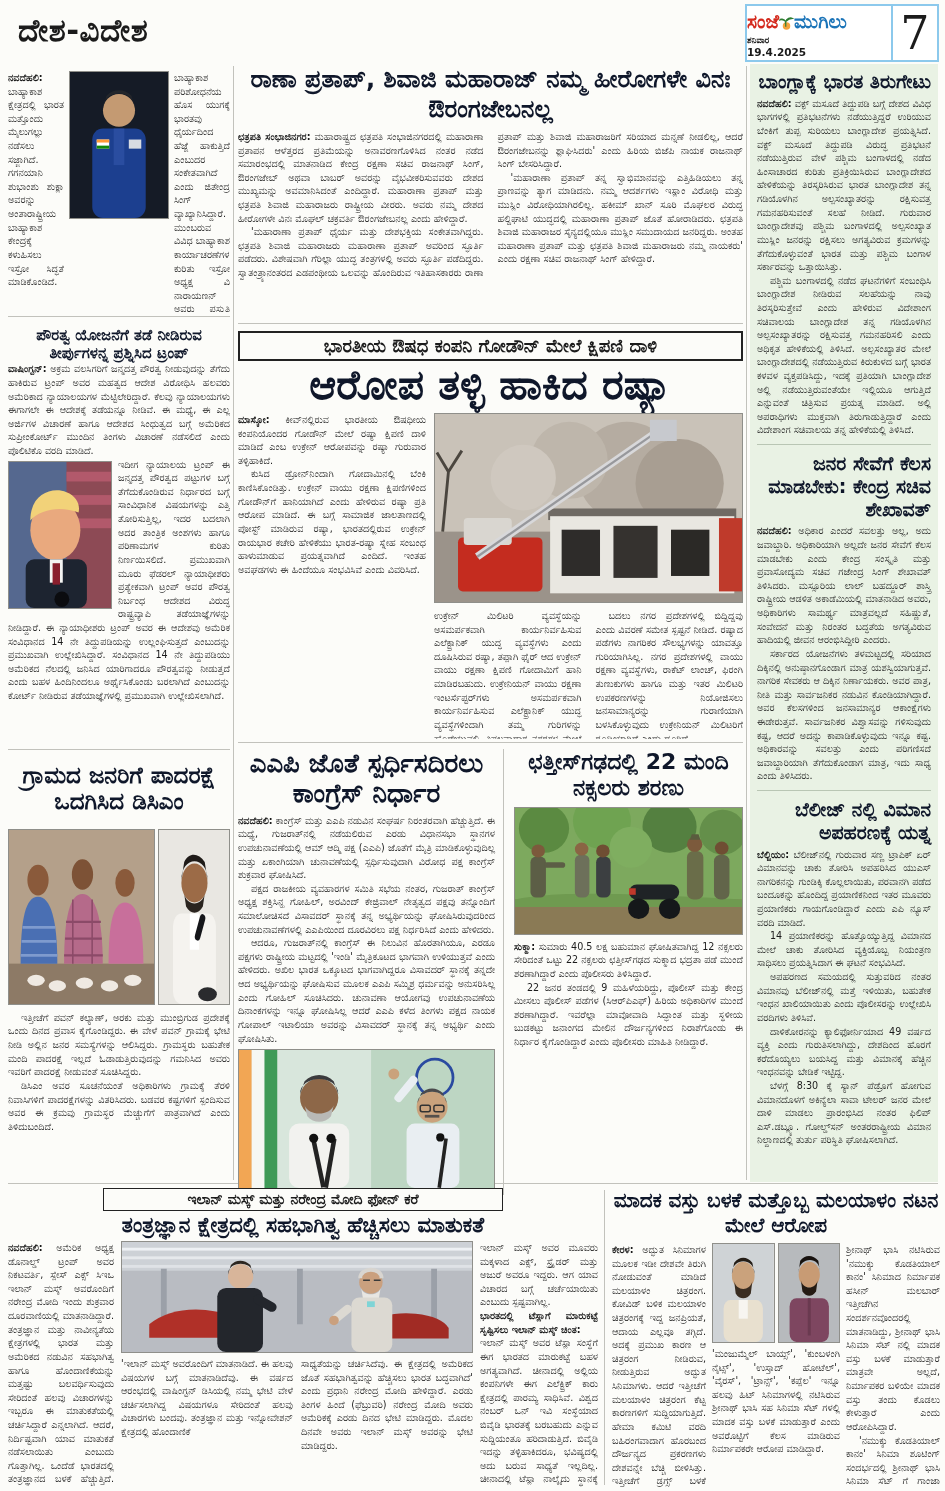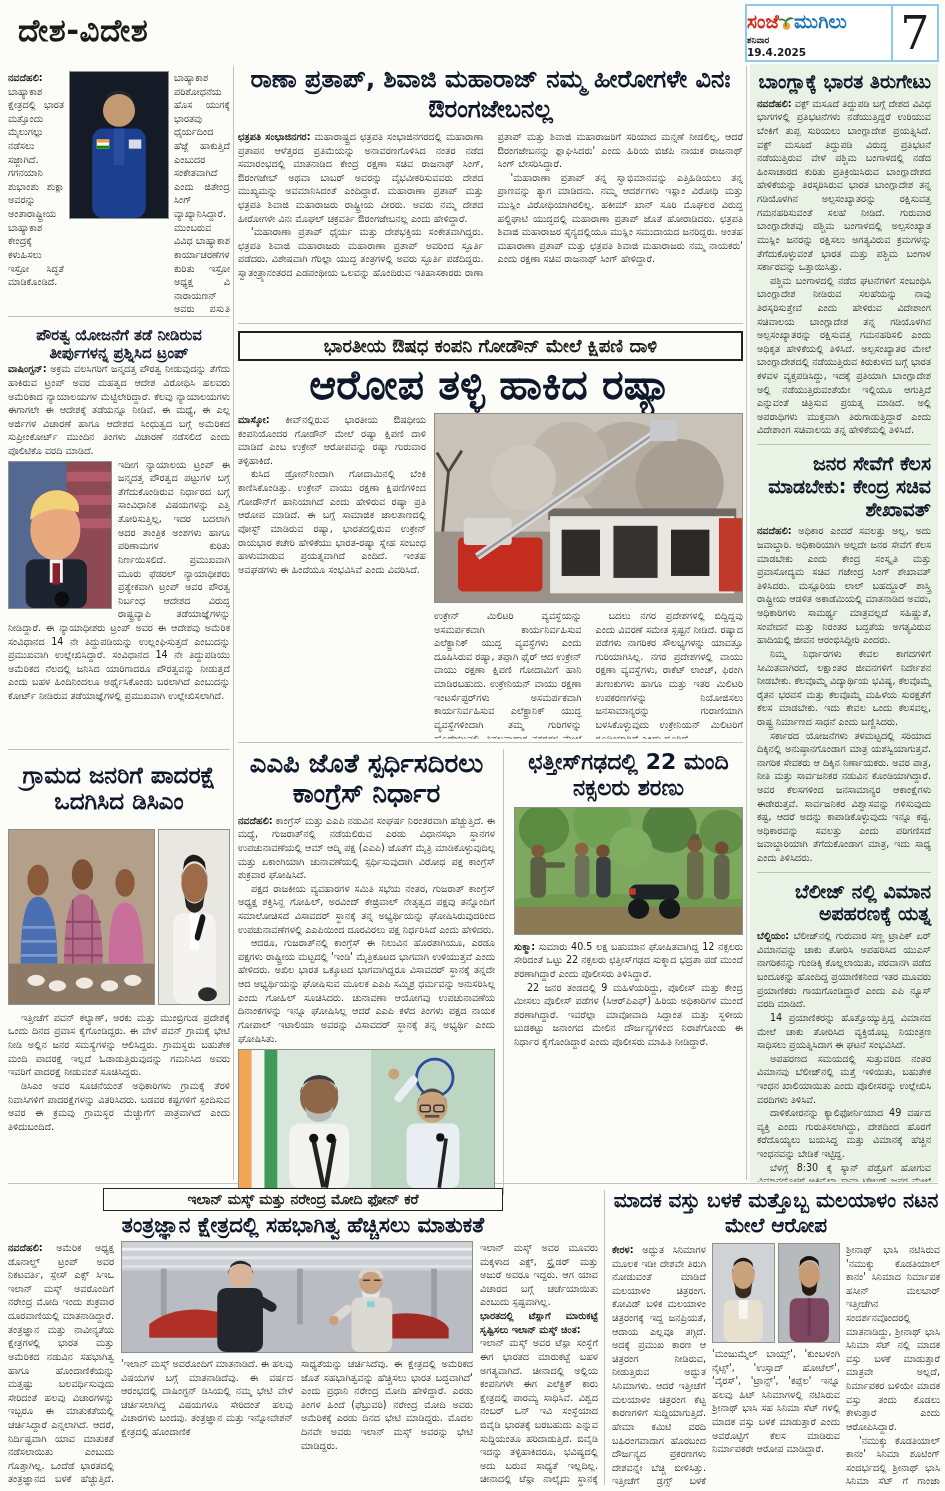--- a/index.html
+++ b/index.html
@@ -334,21 +334,20 @@
     <div>
       <div class="hl">ಬಾಂಗ್ಲಾಕ್ಕೆ ಭಾರತ ತಿರುಗೇಟು</div>
       <p><b class="dl">ನವದೆಹಲಿ:</b> <span>ವಕ್ಫ್ ಮಸೂದೆ ತಿದ್ದುಪಡಿ ಬಗ್ಗೆ ದೇಶದ ವಿವಿಧ ಭಾಗಗಳಲ್ಲಿ ಪ್ರತಿಭಟನೆಗಳು ನಡೆಯುತ್ತಿದ್ದರೆ ಉರಿಯುವ ಬೆಂಕಿಗೆ ತುಪ್ಪ ಸುರಿಯಲು ಬಾಂಗ್ಲಾದೇಶ ಪ್ರಯತ್ನಿಸಿದೆ. ವಕ್ಫ್ ಮಸೂದೆ ತಿದ್ದುಪಡಿ ವಿರುದ್ಧ ಪ್ರತಿಭಟನೆ ನಡೆಯುತ್ತಿರುವ ವೇಳೆ ಪಶ್ಚಿಮ ಬಂಗಾಳದಲ್ಲಿ ನಡೆದ ಹಿಂಸಾಚಾರದ ಕುರಿತು ಪ್ರತಿಕ್ರಿಯಿಸಿರುವ ಬಾಂಗ್ಲಾದೇಶದ ಹೇಳಿಕೆಯನ್ನು ತಿರಸ್ಕರಿಸಿರುವ ಭಾರತ ಬಾಂಗ್ಲಾದೇಶ ತನ್ನ ಗಡಿಯೊಳಗಿನ ಅಲ್ಪಸಂಖ್ಯಾತರನ್ನು ರಕ್ಷಿಸುವತ್ತ ಗಮನಹರಿಸುವಂತೆ ಸಲಹೆ ನೀಡಿದೆ. ಗುರುವಾರ ಬಾಂಗ್ಲಾದೇಶವು ಪಶ್ಚಿಮ ಬಂಗಾಳದಲ್ಲಿ ಅಲ್ಪಸಂಖ್ಯಾತ ಮುಸ್ಲಿಂ ಜನರನ್ನು ರಕ್ಷಿಸಲು ಅಗತ್ಯವಿರುವ ಕ್ರಮಗಳನ್ನು ತೆಗೆದುಕೊಳ್ಳುವಂತೆ ಭಾರತ ಮತ್ತು ಪಶ್ಚಿಮ ಬಂಗಾಳ ಸರ್ಕಾರವನ್ನು ಒತ್ತಾಯಿಸಿತ್ತು.</span></p>
       <p class="ind">ಪಶ್ಚಿಮ ಬಂಗಾಳದಲ್ಲಿ ನಡೆದ ಘಟನೆಗಳಿಗೆ ಸಂಬಂಧಿಸಿ ಬಾಂಗ್ಲಾದೇಶ ನೀಡಿರುವ ಸಲಹೆಯನ್ನು ನಾವು ತಿರಸ್ಕರಿಸುತ್ತೇವೆ ಎಂದು ಹೇಳಿರುವ ವಿದೇಶಾಂಗ ಸಚಿವಾಲಯ ಬಾಂಗ್ಲಾದೇಶ ತನ್ನ ಗಡಿಯೊಳಗಿನ ಅಲ್ಪಸಂಖ್ಯಾತರನ್ನು ರಕ್ಷಿಸುವತ್ತ ಗಮನಹರಿಸಲಿ ಎಂದು ಅಧಿಕೃತ ಹೇಳಿಕೆಯಲ್ಲಿ ತಿಳಿಸಿದೆ. ಅಲ್ಪಸಂಖ್ಯಾತರ ಮೇಲೆ ಬಾಂಗ್ಲಾದೇಶದಲ್ಲಿ ನಡೆಯುತ್ತಿರುವ ಕಿರುಕುಳದ ಬಗ್ಗೆ ಭಾರತ ಕಳವಳ ವ್ಯಕ್ತಪಡಿಸಿದ್ದು, ಇದಕ್ಕೆ ಪ್ರತಿಯಾಗಿ ಬಾಂಗ್ಲಾದೇಶ ಅಲ್ಲಿ ನಡೆಯುತ್ತಿರುವಂತೆಯೇ ಇಲ್ಲಿಯೂ ಆಗುತ್ತಿದೆ ಎನ್ನುವಂತೆ ಚಿತ್ರಿಸುವ ಪ್ರಯತ್ನ ಮಾಡಿದೆ. ಅಲ್ಲಿ ಅಪರಾಧಿಗಳು ಮುಕ್ತವಾಗಿ ತಿರುಗಾಡುತ್ತಿದ್ದಾರೆ ಎಂದು ವಿದೇಶಾಂಗ ಸಚಿವಾಲಯ ತನ್ನ ಹೇಳಿಕೆಯಲ್ಲಿ ತಿಳಿಸಿದೆ.</p>
     </div>
     <hr>
 
     <div>
       <div class="hl">ಜನರ ಸೇವೆಗೆ ಕೆಲಸ ಮಾಡಬೇಕು: ಕೇಂದ್ರ ಸಚಿವ ಶೇಖಾವತ್</div>
       <p><b class="dl">ನವದೆಹಲಿ:</b> <span>ಅಧಿಕಾರ ಎಂದರೆ ಸವಲತ್ತು ಅಲ್ಲ, ಅದು ಜವಾಬ್ದಾರಿ. ಅಧಿಕಾರಿಯಾಗಿ ಅಲ್ಲದೇ ಜನರ ಸೇವೆಗೆ ಕೆಲಸ ಮಾಡಬೇಕು ಎಂದು ಕೇಂದ್ರ ಸಂಸ್ಕೃತಿ ಮತ್ತು ಪ್ರವಾಸೋದ್ಯಮ ಸಚಿವ ಗಜೇಂದ್ರ ಸಿಂಗ್ ಶೇಖಾವತ್ ತಿಳಿಸಿದರು. ಮಸ್ಸೂರಿಯ ಲಾಲ್ ಬಹದ್ದೂರ್ ಶಾಸ್ತ್ರಿ ರಾಷ್ಟ್ರೀಯ ಆಡಳಿತ ಅಕಾಡೆಮಿಯಲ್ಲಿ ಮಾತನಾಡಿದ ಅವರು, ಅಧಿಕಾರಿಗಳು ಸಾಮರ್ಥ್ಯ ಮಾತ್ರವಲ್ಲದೆ ಸಹಿಷ್ಣುತೆ, ಸಂವೇದನೆ ಮತ್ತು ನಿರಂತರ ಬದ್ಧತೆಯ ಅಗತ್ಯವಿರುವ ಹಾದಿಯಲ್ಲಿ ಜೀವನ ಆರಂಭಿಸಿದ್ದೀರಿ ಎಂದರು.</span></p>
-      <p class="ind">ನಿಮ್ಮ ನಿರ್ಧಾರಗಳು ಕೇವಲ ಕಾಗದಗಳಿಗೆ ಸೀಮಿತವಾಗಿರದೆ, ಲಕ್ಷಾಂತರ ಜೀವನಗಳಿಗೆ ನಿರ್ದೇಶನ ನೀಡಬೇಕು. ಕೆಲವೊಮ್ಮೆ ವಿದ್ಯಾರ್ಥಿಯ ಭವಿಷ್ಯ, ಕೆಲವೊಮ್ಮೆ ರೈತನ ಭರವಸೆ ಮತ್ತು ಕೆಲವೊಮ್ಮೆ ಮಹಿಳೆಯ ಸುರಕ್ಷತೆಗೆ ಕೆಲಸ ಮಾಡಬೇಕು. ಇದು ಕೇವಲ ಒಂದು ಕೆಲಸವಲ್ಲ, ರಾಷ್ಟ್ರ ನಿರ್ಮಾಣದ ಸಾಧನೆ ಎಂದು ಬಣ್ಣಿಸಿದರು.</p>
       <p class="ind">ಸರ್ಕಾರದ ಯೋಜನೆಗಳು ತಳಮಟ್ಟದಲ್ಲಿ ಸರಿಯಾದ ದಿಕ್ಕಿನಲ್ಲಿ ಅನುಷ್ಠಾನಗೊಂಡಾಗ ಮಾತ್ರ ಯಶಸ್ವಿಯಾಗುತ್ತವೆ. ನಾಗರಿಕ ಸೇವಕರು ಆ ದಿಕ್ಕಿನ ನಿರ್ಣಾಯಕರು. ಅವರ ಪಾತ್ರ, ನೀತಿ ಮತ್ತು ಸಾರ್ವಜನಿಕರ ನಡುವಿನ ಕೊಂಡಿಯಾಗಿದ್ದಾರೆ. ಅವರ ಕೆಲಸಗಳಿಂದ ಜನಸಾಮಾನ್ಯರ ಆಕಾಂಕ್ಷೆಗಳು ಈಡೇರುತ್ತವೆ. ಸಾರ್ವಜನಿಕರ ವಿಶ್ವಾಸವನ್ನು ಗಳಿಸುವುದು ಕಷ್ಟ, ಆದರೆ ಅದನ್ನು ಕಾಪಾಡಿಕೊಳ್ಳುವುದು ಇನ್ನೂ ಕಷ್ಟ. ಅಧಿಕಾರವನ್ನು ಸವಲತ್ತು ಎಂದು ಪರಿಗಣಿಸದೆ ಜವಾಬ್ದಾರಿಯಾಗಿ ತೆಗೆದುಕೊಂಡಾಗ ಮಾತ್ರ, ಇದು ಸಾಧ್ಯ ಎಂದು ತಿಳಿಸಿದರು.</p>
     </div>
     <hr>
 
     <div>
       <div class="hl">ಬೆಲೀಜ್ ನಲ್ಲಿ ವಿಮಾನ ಅಪಹರಣಕ್ಕೆ ಯತ್ನ</div>
       <p><b class="dl">ಬೆಲ್ಜಿಯಂ:</b> <span>ಬೆಲೀಜ್‌ನಲ್ಲಿ ಗುರುವಾರ ಸಣ್ಣ ಟ್ರಾಪಿಕ್ ಏರ್ ವಿಮಾನವನ್ನು ಚಾಕು ತೋರಿಸಿ ಅಪಹರಿಸಿದ ಯುಎಸ್ ನಾಗರಿಕನನ್ನು ಗುಂಡಿಕ್ಕಿ ಕೊಲ್ಲಲಾಯಿತು, ಪರವಾನಗಿ ಪಡೆದ ಬಂದೂಕನ್ನು ಹೊಂದಿದ್ದ ಪ್ರಯಾಣಿಕನಿಂದ ಇತರ ಮೂವರು ಪ್ರಯಾಣಿಕರು ಗಾಯಗೊಂಡಿದ್ದಾರೆ ಎಂದು ಎಪಿ ನ್ಯೂಸ್ ವರದಿ ಮಾಡಿದೆ.</span></p>
       <p class="ind">14 ಪ್ರಯಾಣಿಕರನ್ನು ಹೊತ್ತೊಯ್ಯುತ್ತಿದ್ದ ವಿಮಾನದ ಮೇಲೆ ಚಾಕು ತೋರಿಸಿದ ವ್ಯಕ್ತಿಯೊಬ್ಬ ನಿಯಂತ್ರಣ ಸಾಧಿಸಲು ಪ್ರಯತ್ನಿಸಿದಾಗ ಈ ಘಟನೆ ಸಂಭವಿಸಿದೆ.</p>
       <p class="ind">ಅಪಹರಣದ ಸಮಯದಲ್ಲಿ ಸುತ್ತುವರಿದ ನಂತರ ವಿಮಾನವು ಬೆಲೀಜ್‌ನಲ್ಲಿ ಮತ್ತೆ ಇಳಿಯಿತು, ಬಹುತೇಕ ಇಂಧನ ಖಾಲಿಯಾಯಿತು ಎಂದು ಪೊಲೀಸರನ್ನು ಉಲ್ಲೇಖಿಸಿ ವರದಿಗಳು ತಿಳಿಸಿವೆ.</p>
       <p class="ind">ದಾಳಿಕೋರನನ್ನು ಕ್ಯಾಲಿಫೋರ್ನಿಯಾದ 49 ವರ್ಷದ ವ್ಯಕ್ತಿ ಎಂದು ಗುರುತಿಸಲಾಗಿದ್ದು, ದೇಶದಿಂದ ಹೊರಗೆ ಕರೆದೊಯ್ಯಲು ಬಯಸಿದ್ದ ಮತ್ತು ವಿಮಾನಕ್ಕೆ ಹೆಚ್ಚಿನ ಇಂಧನವನ್ನು ಬೇಡಿಕೆ ಇಟ್ಟಿದ್ದ.</p>

